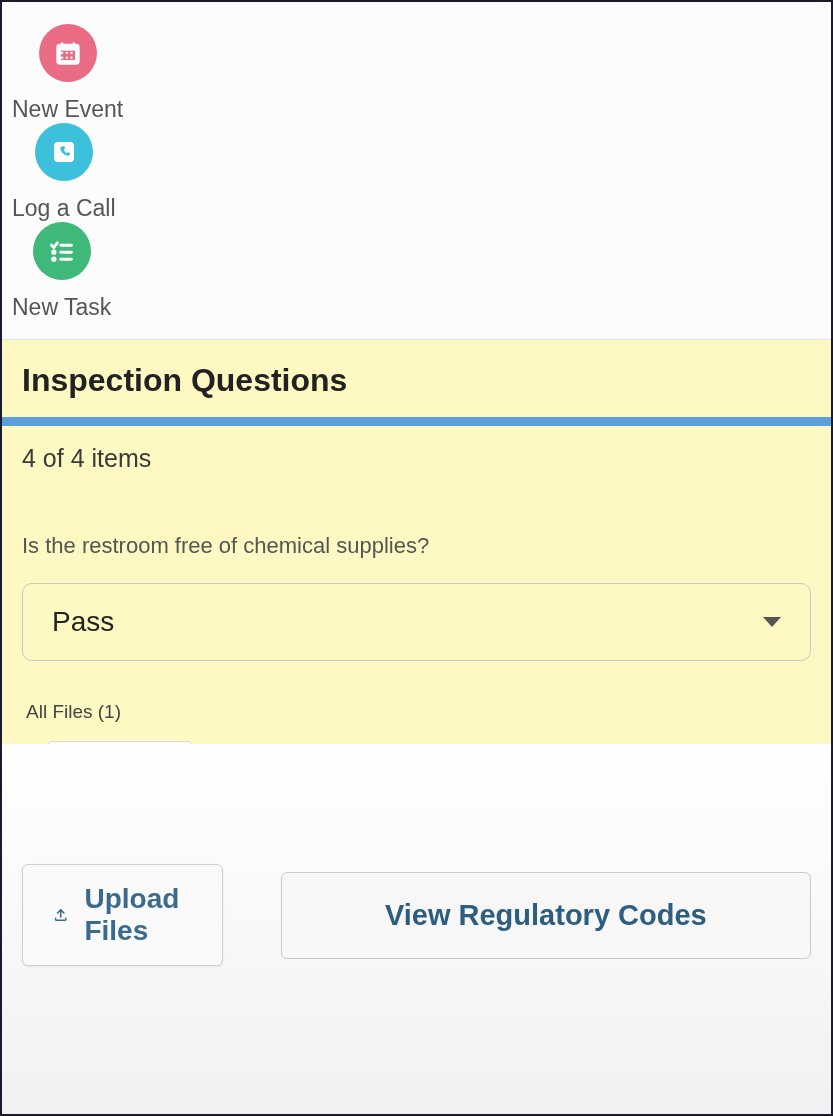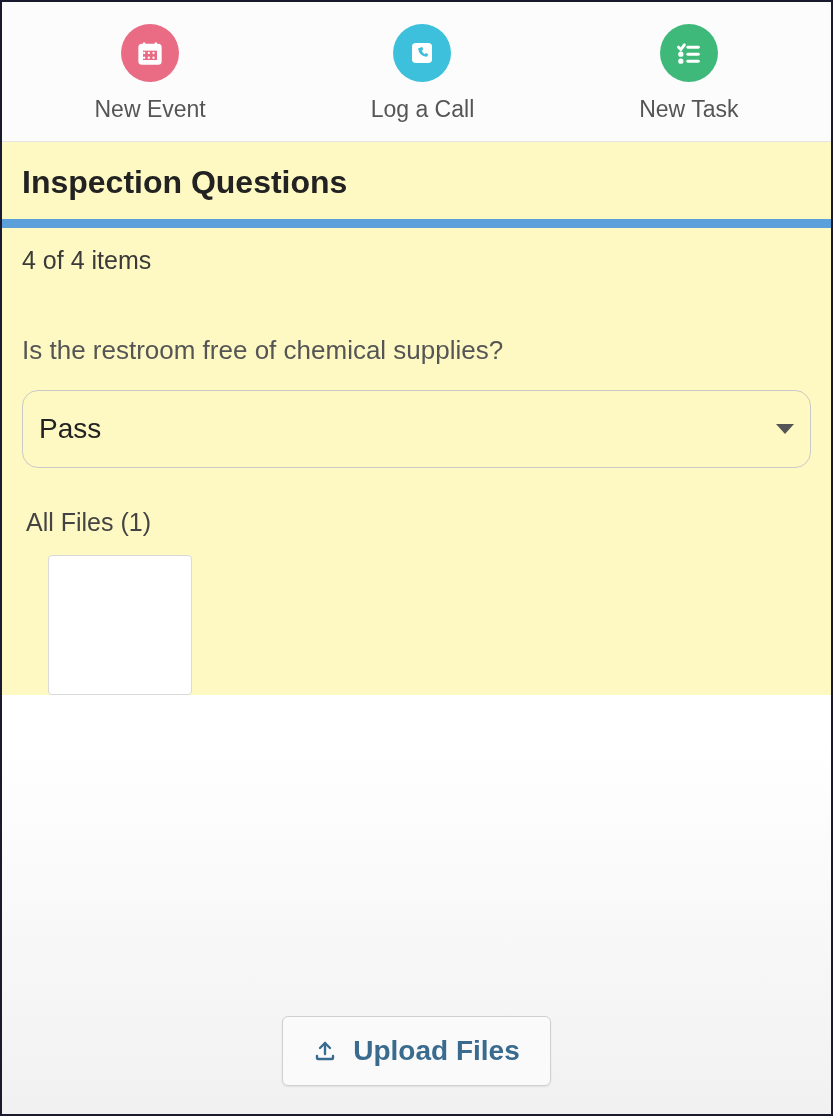--- a/index.html
+++ b/index.html
@@ -12,20 +12,21 @@
     overflow: hidden;
     position: relative;
   }
   .toolbar {
     display: flex;
     justify-content: space-around;
     align-items: flex-start;
     padding: 22px 10px 18px 10px;
     border-bottom: 1px solid #e5e5e5;
     background: #fcfcfc;
+    flex-direction: column;
   }
   .toolbar-item {
     display: flex;
     flex-direction: column;
     align-items: center;
     gap: 14px;
     cursor: pointer;
   }
   .circle-icon {
     width: 58px;
@@ -58,67 +59,67 @@
     height: 9px;
     background: #5b9fdb;
     margin: 0 -20px 18px -20px;
   }
   .item-count {
     font-size: 25px;
     color: #3a3a3a;
     margin-bottom: 60px;
   }
   .question-label {
-    font-size: 26px;
+    font-size: 22px;
     color: #555;
     margin-bottom: 24px;
   }
   .select-box {
     border: 1px solid #c9c9c9;
-    border-radius: 16px;
-    padding: 22px 16px;
+    border-radius: 10px;
+    padding: 22px 29px;
     display: flex;
     justify-content: space-between;
     align-items: center;
     cursor: pointer;
     margin-bottom: 40px;
   }
   .select-value {
     font-size: 28px;
     color: #222;
   }
   .chevron-down {
     width: 0; height: 0;
     border-left: 9px solid transparent;
     border-right: 9px solid transparent;
     border-top: 10px solid #555;
   }
   .files-label {
-    font-size: 25px;
+    font-size: 19px;
     color: #444;
     margin: 0 0 18px 4px;
   }
   .file-thumb {
     width: 144px;
     height: 140px;
     border: 1px solid #d9d9d9;
     border-radius: 4px;
     margin-left: 26px;
     background: #fff;
   }
   .lower-area {
     position: absolute;
     bottom: 0;
     left: 0;
     right: 0;
     padding: 0 20px 28px 20px;
     background: linear-gradient(to bottom, #ffffff 0%, #f1f1f1 100%);
     height: 370px;
     display: flex;
-    flex-direction: column;
+    flex-direction: row;
     justify-content: flex-end;
     align-items: center;
     gap: 58px;
   }
   .upload-btn {
     display: inline-flex;
     align-items: center;
     gap: 16px;
     padding: 18px 30px;
     border: 1px solid #d0d0d0;
@@ -206,13 +207,16 @@
 
 <div class="lower-area">
   <div class="upload-btn">
     <svg width="24" height="24" viewBox="0 0 24 24" fill="none" stroke="#3a6b8f" stroke-width="2.4" stroke-linecap="round" stroke-linejoin="round">
       <path d="M12 15V4"></path>
       <polyline points="7,9 12,4 17,9"></polyline>
       <path d="M4 17v2a1 1 0 001 1h14a1 1 0 001-1v-2"></path>
     </svg>
     <span>Upload Files</span>
   </div>
+  <div class="reg-btn">
+    <span>View Regulatory Codes</span>
+  </div>
 </div>
 
 </body></html>

